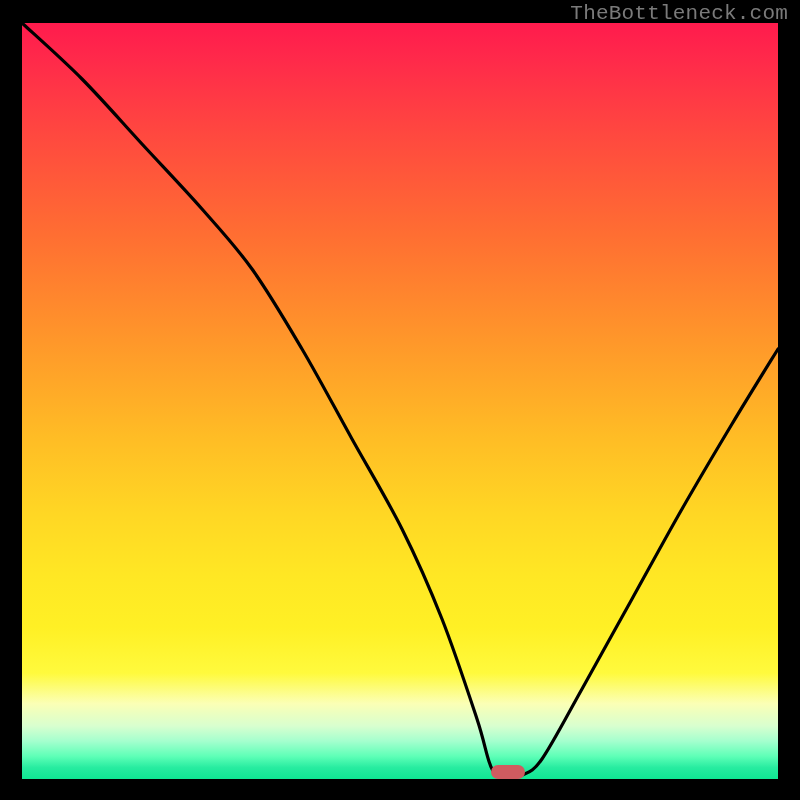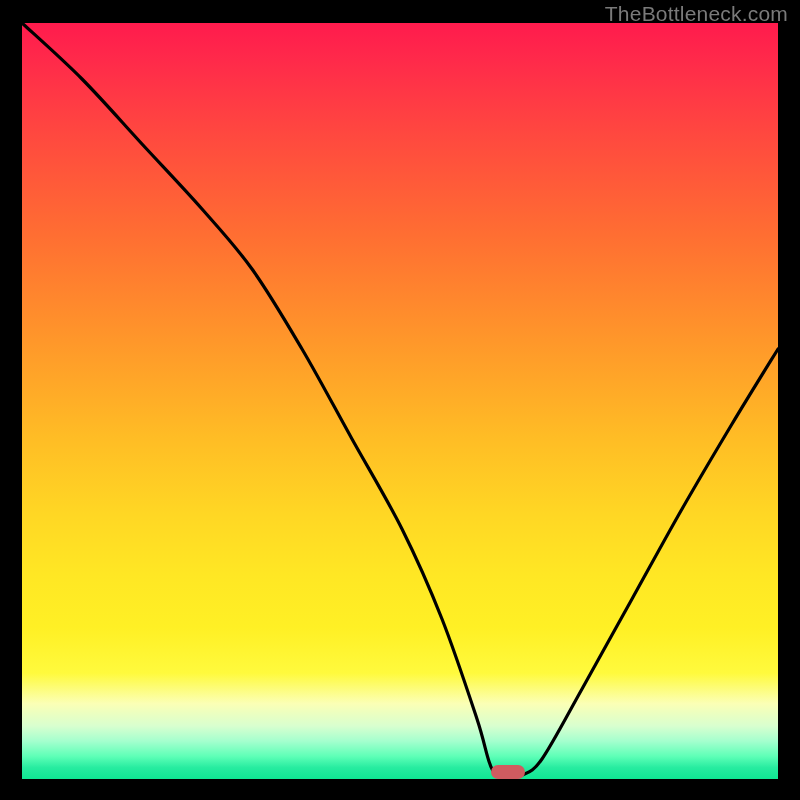--- a/index.html
+++ b/index.html
@@ -64,21 +64,21 @@
     width: 34px;
     height: 14px;
     border-radius: 7px;
     background: #cf5b60;
   }
   .watermark {
     position: absolute;
     top: 2px;
     right: 12px;
     color: #7a7a7a;
-    font-family: Liberation Sans, sans-serif;
+    font-family: Liberation Mono, monospace;
     font-size: 21px;
     letter-spacing: 0.2px;
   }
 </style>
 </head>
 <body>
 
 <div class="frame">
   <div class="watermark">TheBottleneck.com</div>
 

